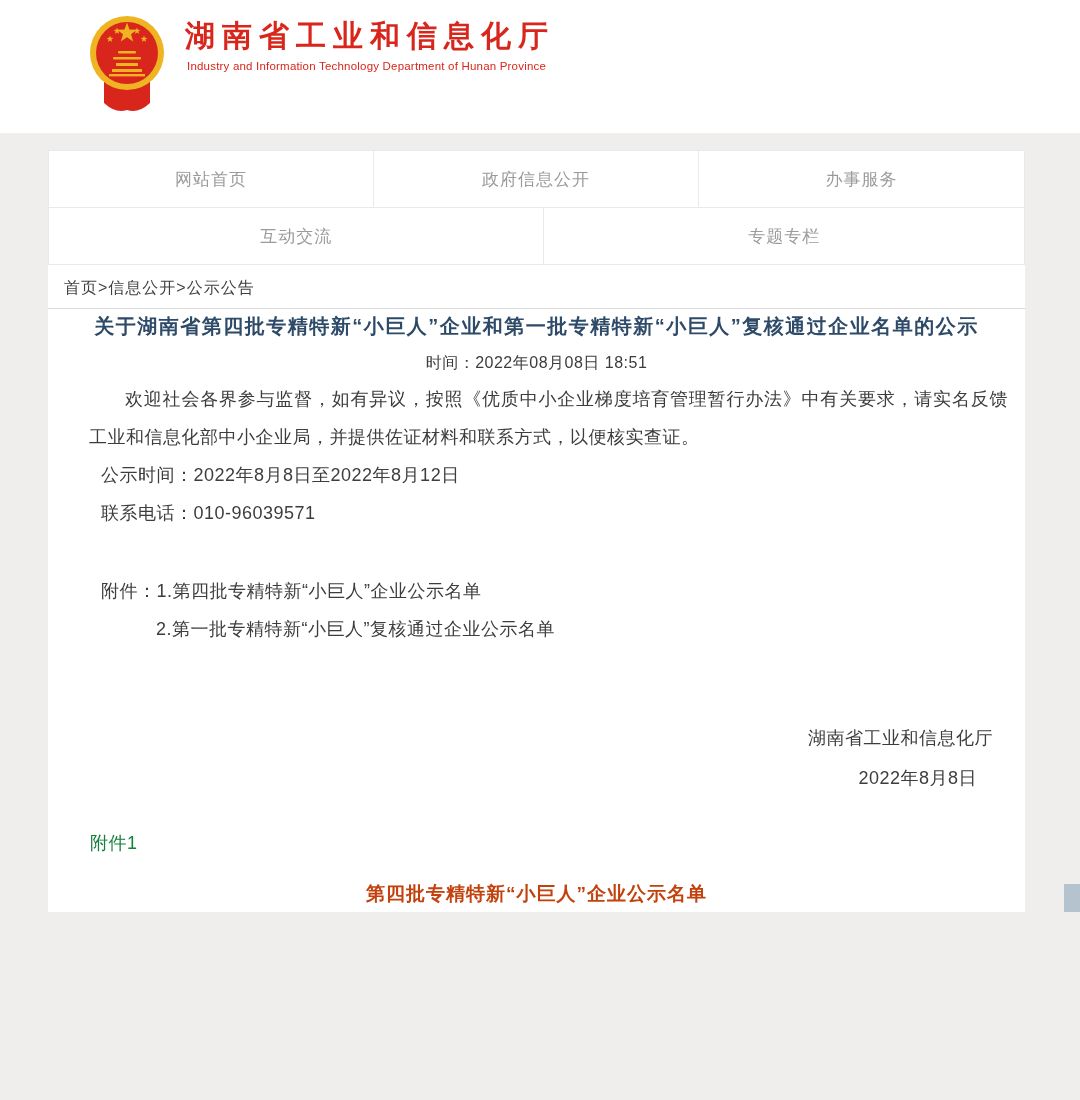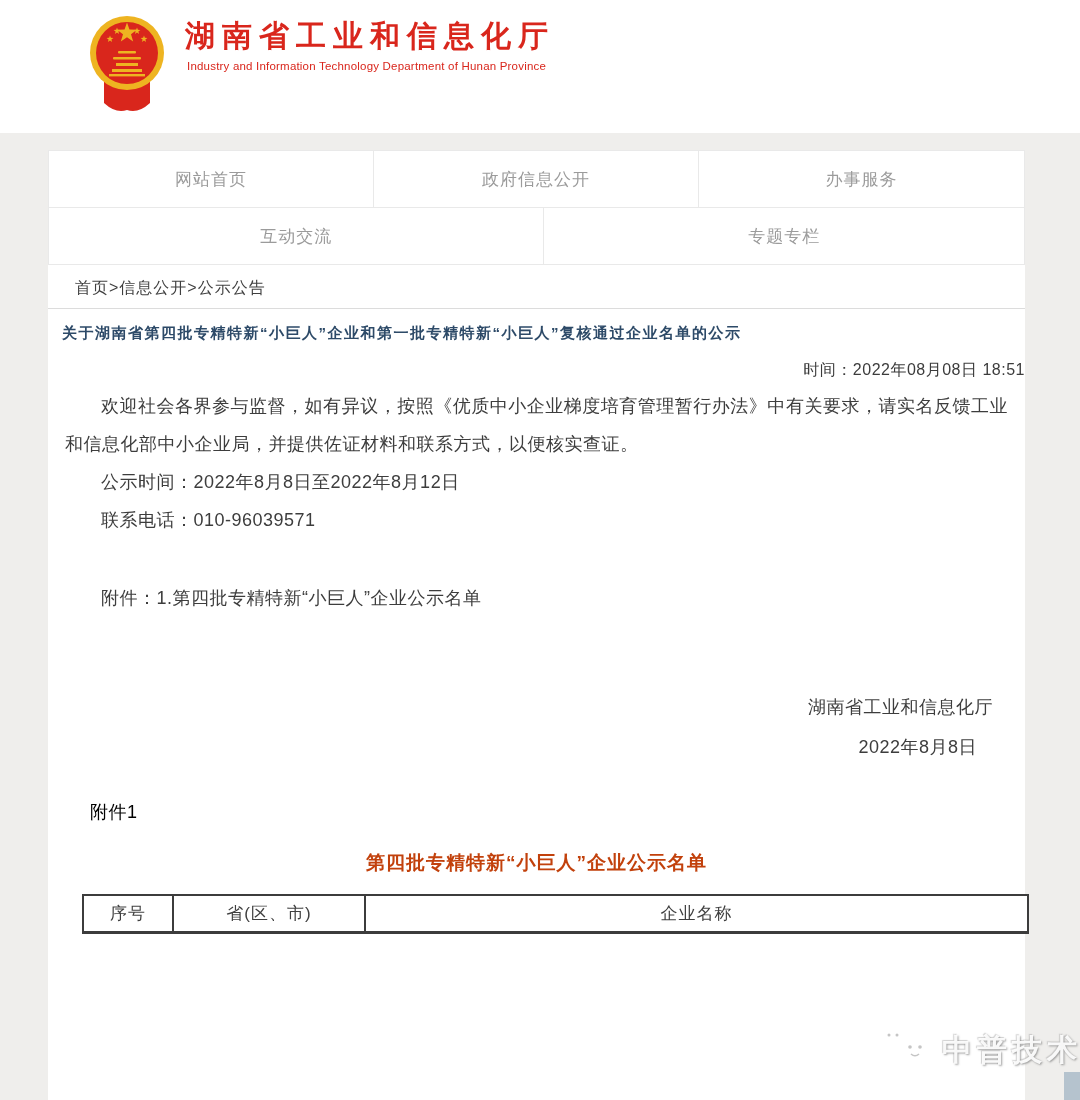--- a/index.html
+++ b/index.html
@@ -1,18 +1,18 @@
 <!DOCTYPE html>
 <html><head>
 <meta charset="utf-8">
 <style>
   * { margin:0; padding:0; box-sizing:border-box; }
   html,body { background:#efeeec; }
   .page {
-    position:relative; width:1080px; height:1100px;
+    position:relative; width:1080px; height:912px;
     background:#efeeec; overflow:hidden;
     font-family:"Liberation Sans","DejaVu Sans",sans-serif;
     color:#3d3d3d;
   }
   
   .header { position:absolute; left:0; top:0; width:1080px; height:133px; background:#ffffff; }
   .emblem { position:absolute; left:88px; top:11px; }
   .header-text { position:absolute; left:185px; top:16px; }
   .org-cn-1, .org-cn-2 { color:#d9261c; font-size:30px; font-weight:bold; letter-spacing:7px; white-space:nowrap; }
   .org-en { color:#d9261c; font-size:11.5px; letter-spacing:0.2px; margin:3px 0 4px 2px; white-space:nowrap; }
@@ -25,41 +25,41 @@
     display:flex; align-items:center; justify-content:center;
     color:#9b9b9b; font-size:17px; letter-spacing:1px;
     border-right:1px solid #e9e9e9; border-bottom:1px solid #e9e9e9;
     cursor:pointer; background:#ffffff;
   }
   .nav-cell:last-child { border-right:none; }
   .nav-row1 .nav-cell { width:33.33%; }
   .nav-row2 .nav-cell { width:50.8%; }
   .nav-row2 .nav-cell:last-child { width:49.2%; }
   
-  .breadcrumb { margin:13px 0 0 27px; font-size:16px; color:#3f3f3f; letter-spacing:1px; cursor:pointer; }
+  .breadcrumb { margin:13px 0 0 16px; font-size:16px; color:#3f3f3f; letter-spacing:1px; cursor:pointer; }
   .crumb-divider { margin-top:9px; border-top:1px solid #dcdcdc; width:100%; }
   
   .doc-title {
-    margin-top:11px; 
-    color:#2d4a68; font-size:15px; font-weight:bold; letter-spacing:1.5px;
+    margin-top:4px; text-align:center;
+    color:#2d4a68; font-size:20px; font-weight:bold; letter-spacing:1.5px;
     padding:0 14px; line-height:26px;
   }
-  .doc-time { margin-top:14px; text-align:right; font-size:16px; color:#3c3c3c; letter-spacing:0.5px; }
+  .doc-time { margin-top:14px; text-align:center; font-size:16px; color:#3c3c3c; letter-spacing:0.5px; }
   
   .doc-body { padding:0 17px; font-size:18px; line-height:38px; color:#3d3d3d; letter-spacing:0.5px; }
   .para { text-indent:2em; text-align:justify; }
   .para-first { margin-top:44px; }
-  .para-gap { margin-top:6px; }
+  .para-gap { margin-top:6px;margin-left:24px; }
   .meta-line { text-indent:2em; }
   .attachments { margin-top:40px; }
   .attach-line1 { text-indent:2em; }
   .attach-line2 { margin-left:91px; }
   .signature { margin-top:70px; text-align:right; padding-right:15px; line-height:40px; }
   .sig-date { padding-right:16px; }
-  .attach1-label { margin-top:26px; padding-left:25px; color:#000000; }
+  .attach1-label { margin-top:26px; padding-left:25px; color:#15803d; }
   .table-title { margin-top:13px; text-align:center; font-size:19px; font-weight:bold; color:#c2410c; letter-spacing:1px; }
   
   .pub-table { margin:12px 0 0 17px; width:947px; }
   .t-row { display:flex; border:2px solid #3c3c3c; background:#ffffff; }
   .t-row.t-header { border-bottom-width:3px; height:40px; }
   .t-cell {
     display:flex; align-items:center; justify-content:center;
     font-size:17px; color:#3f3f3f; border-right:2px solid #3c3c3c; letter-spacing:1px;
   }
   .t-cell:last-child { border-right:none; }
@@ -129,20 +129,21 @@
 
     <div class="doc-body">
       <p class="para para-gap">欢迎社会各界参与监督，如有异议，按照《优质中小企业梯度培育管理暂行办法》中有关要求，请实名反馈工业和信息化部中小企业局，并提供佐证材料和联系方式，以便核实查证。</p>
       <p class="meta-line">公示时间：2022年8月8日至2022年8月12日</p>
       <p class="meta-line">联系电话：010-96039571</p>
 
       <div class="attachments">
         <div class="attach-line1">
           <span>附件：</span><span>1.第四批专精特新“小巨人”企业公示名单</span>
         </div>
+        <div class="attach-line2">2.第一批专精特新“小巨人”复核通过企业公示名单</div>
       </div>
 
       <div class="signature">
         <div class="sig-org">湖南省工业和信息化厅</div>
         <div class="sig-date">2022年8月8日</div>
       </div>
 
       <div class="attach1-label">附件1</div>
       <div class="table-title">第四批专精特新“小巨人”企业公示名单</div>
 

